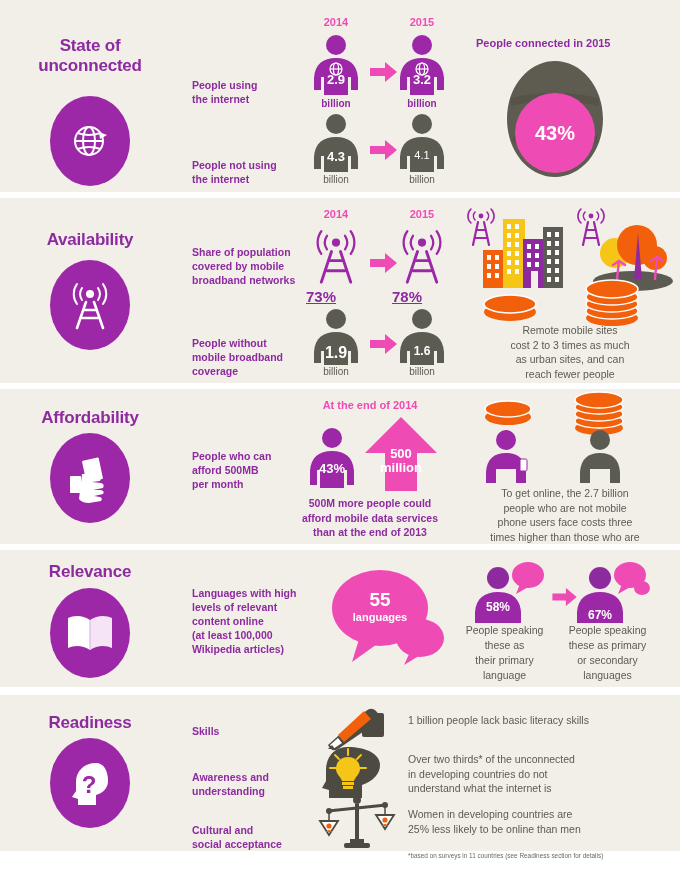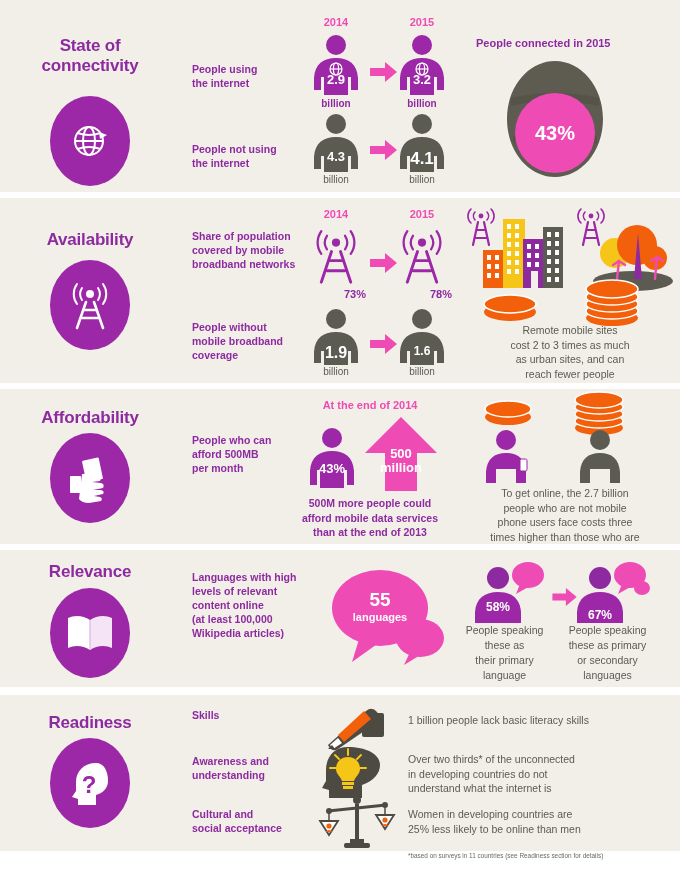--- a/index.html
+++ b/index.html
@@ -26,45 +26,45 @@
     letter-spacing:-0.2px;
   }
   .badge{
     position:absolute;left:50%;transform:translateX(-50%);
     width:80px;height:90px;border-radius:50%;
     background:#9c27a7;display:flex;align-items:center;justify-content:center;
   }
   .badge svg{display:block;}
 
   
-  .lbl{position:absolute;color:#8e2aa0;font-size:10.5px;line-height:14px;font-weight:bold;}
+  .lbl{position:absolute;color:#8e2aa0;font-size:10.5px;line-height:14px;font-weight:bold;margin-top:16px;}
   .lblgray{position:absolute;color:#5b5b52;font-size:10.5px;line-height:14.5px;}
   .yr{position:absolute;color:#ef4bb5;font-size:11px;font-weight:bold;text-align:center;width:60px;}
   .cap{position:absolute;color:#5b5b52;font-size:10px;text-align:center;width:60px;}
   .capp{position:absolute;color:#8e2aa0;font-size:10px;font-weight:bold;text-align:center;width:60px;}
-  .pct{position:absolute;color:#8e2aa0;font-size:11px;font-weight:bold;text-align:right;width:60px;}
+  .pct{position:absolute;color:#8e2aa0;font-size:15px;font-weight:bold;text-align:left;width:60px;text-decoration:underline;}
   .hdr{position:absolute;color:#8e2aa0;font-size:11px;font-weight:bold;}
   .note{position:absolute;color:#5b5b52;font-size:10.5px;line-height:14.5px;text-align:center;}
   .notepurple{position:absolute;color:#8e2aa0;font-size:10.5px;line-height:14.5px;text-align:center;font-weight:bold;}
   .pinktitle{position:absolute;color:#ef4bb5;font-size:11px;font-weight:bold;text-align:center;}
   .foot{position:absolute;color:#6b6b62;font-size:6.4px;}
 
   .fig{position:absolute;}
   svg{overflow:visible;}
 </style>
 </head>
 <body>
 
 <div class="page">
 
   <div class="section" id="sec-connectivity">
     <div class="secleft">
       <div class="sectitle" style="top:36px;">
         <span>State of</span><br>
-        <span>connectivity</span>
+        <span>unconnected</span>
       </div>
       <div class="badge" style="top:96px;">
         <svg width="42" height="42" viewBox="0 0 42 42">
           <g fill="none" stroke="#ffffff" stroke-width="2">
             <circle cx="20" cy="21" r="14"></circle>
             <ellipse cx="20" cy="21" rx="6" ry="14"></ellipse>
             <line x1="6" y1="21" x2="34" y2="21"></line>
             <path d="M8.5 13 Q20 17 31.5 13"></path>
             <path d="M8.5 29 Q20 25 31.5 29"></path>
           </g>
@@ -128,21 +128,21 @@
 
     <svg class="fig" style="left:370px;top:140px;" width="28" height="20" viewBox="0 0 28 20">
       <path d="M0 6 L15 6 L15 0 L27 10 L15 20 L15 14 L0 14 Z" fill="#ef4bb5"></path>
     </svg>
 
     <div class="fig" style="left:396px;top:113px;">
       <svg width="52" height="60" viewBox="0 0 52 60">
         <circle cx="26" cy="11" r="10" fill="#5b5b52"></circle>
         <path d="M26 24 C13 24 5 30 4 44 L4 56 L11 56 L11 43 L14 43 L14 59 L38 59 L38 43 L41 43 L41 56 L48 56 L48 44 C47 30 39 24 26 24 Z" fill="#5b5b52"></path>
       </svg>
-      <div style="position:absolute;left:0;top:36px;width:52px;text-align:center;color:#fff;font-size:17px;font-weight:bold;">4.1</div>
+      <div style="position:absolute;left:0;top:36px;width:52px;text-align:center;color:#fff;font-size:11px;font-weight:normal;">4.1</div>
     </div>
     <div class="cap" style="left:392px;top:174px;">billion</div>
 
     <div class="hdr" style="left:476px;top:37px;">People connected in 2015</div>
     <div class="fig" style="left:495px;top:58px;">
       <svg width="120" height="122" viewBox="0 0 120 122">
         <ellipse cx="60" cy="61" rx="50" ry="58" fill="#f3f1ec"></ellipse>
         <path d="M60 3 C34 3 12 28 12 61 C12 94 34 119 60 119 C86 119 108 94 108 61 C108 28 86 3 60 3 Z
                  M60 9 C48 18 40 34 40 61 C40 88 48 104 60 113 C72 104 80 88 80 61 C80 34 72 18 60 9 Z" fill="#555248" opacity="0.95"></path>
         <path d="M16 40 Q60 30 104 40 L104 48 Q60 38 16 48 Z" fill="#555248" opacity="0.9"></path>

